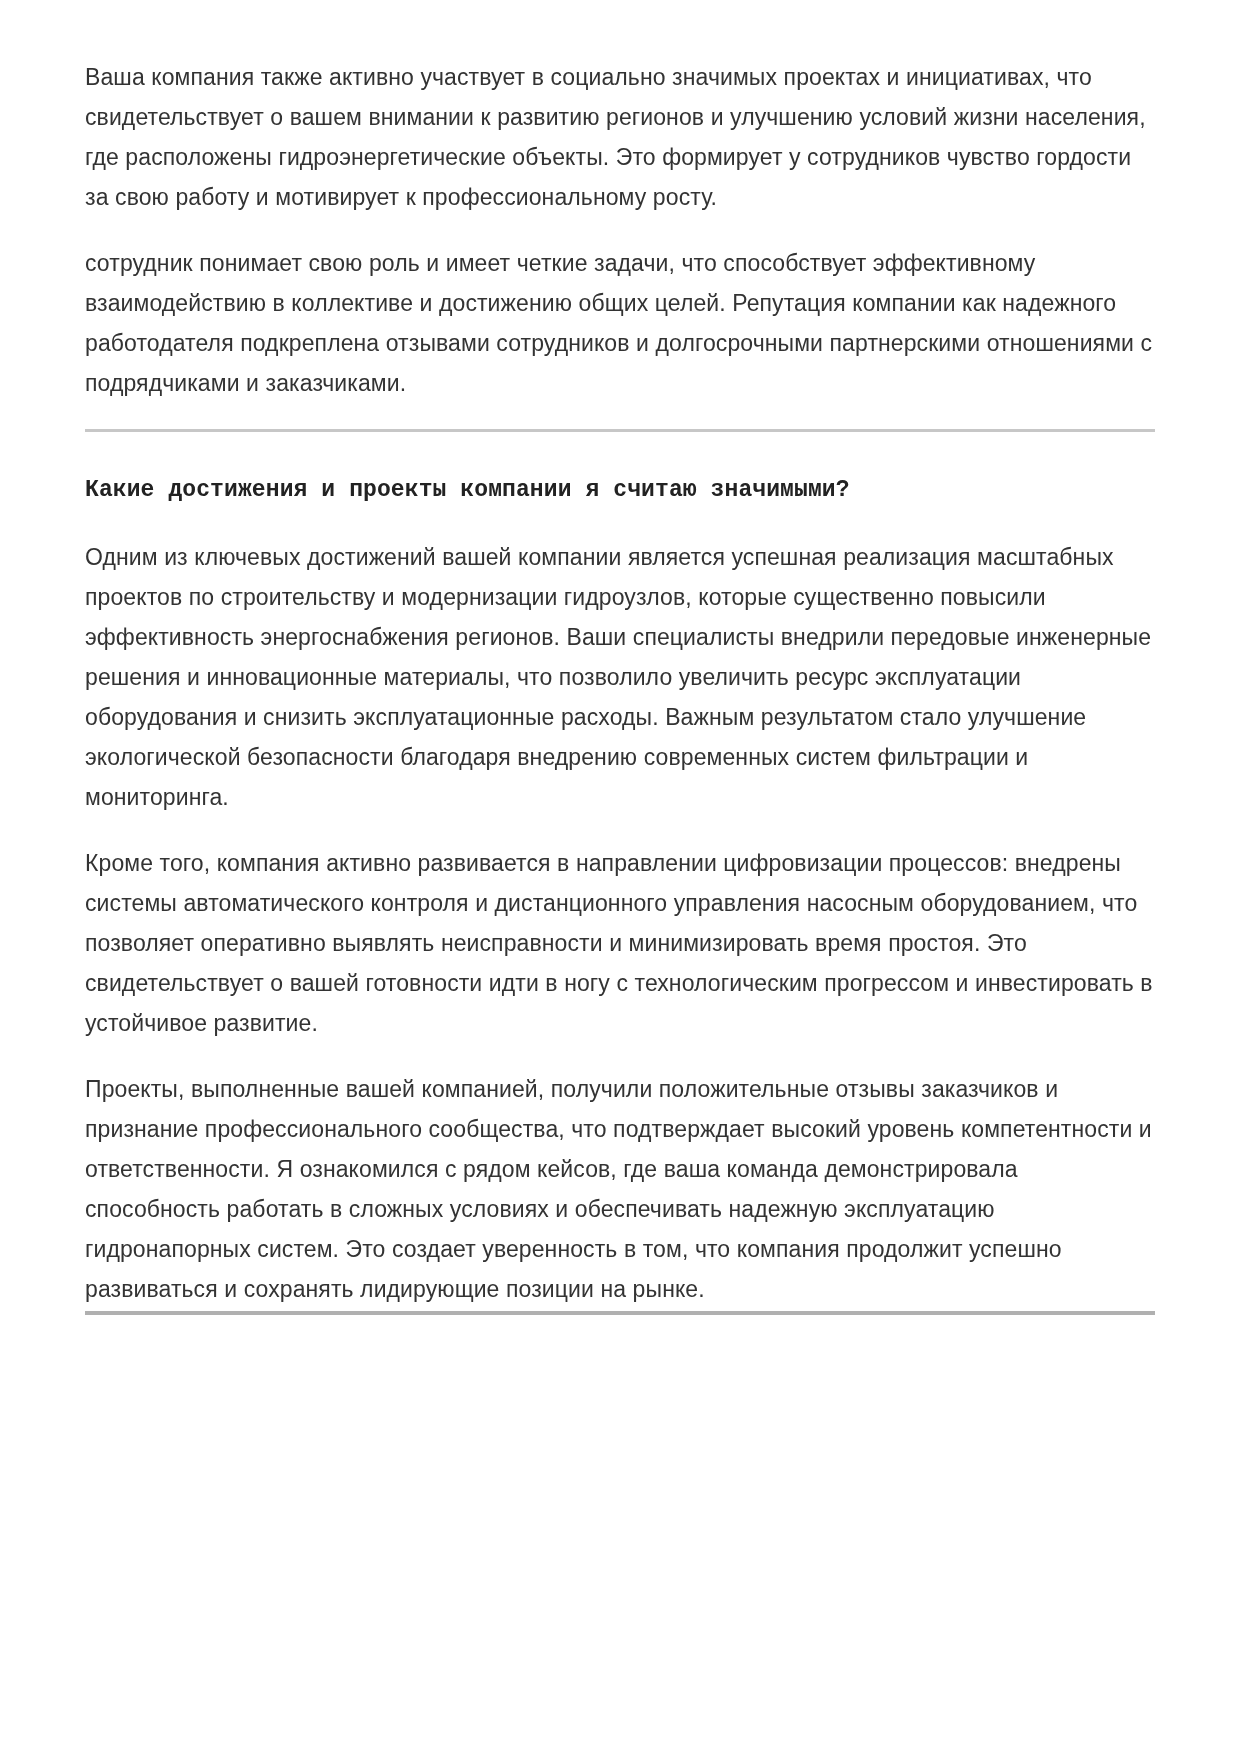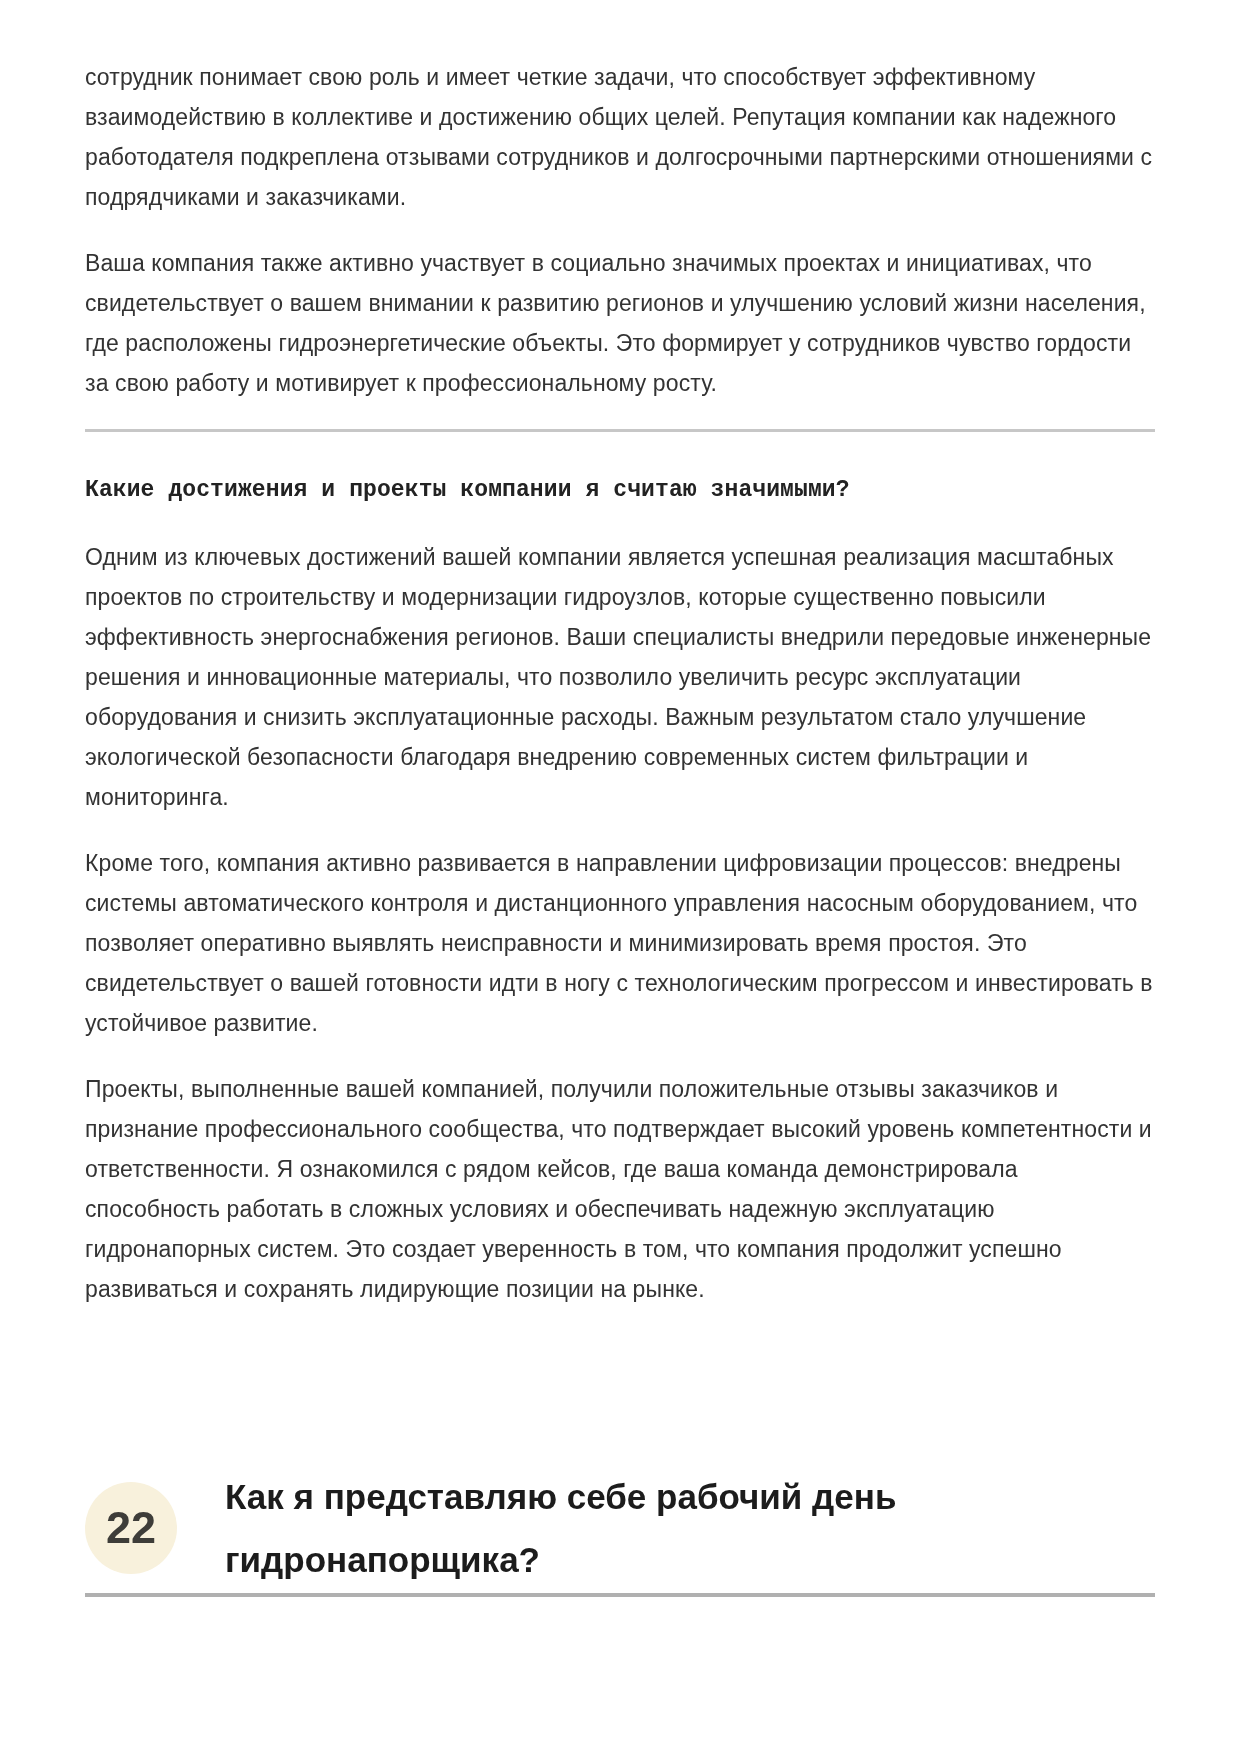--- a/index.html
+++ b/index.html
@@ -77,30 +77,24 @@
     border: none;
     border-top: 4px solid #b0b0b0;
     margin: 2px 0 0 0;
   }
 </style>
 </head>
 <body>
 
 <main class="page">
   <section class="content">
+    <p class="body-paragraph">Ваша компания также активно участвует в социально значимых проектах и инициативах, что свидетельствует о вашем внимании к развитию регионов и улучшению условий жизни населения, где расположены гидроэнергетические объекты. Это формирует у сотрудников чувство гордости за свою работу и мотивирует к профессиональному росту.</p>
     <p class="body-paragraph">сотрудник понимает свою роль и имеет четкие задачи, что способствует эффективному взаимодействию в коллективе и достижению общих целей. Репутация компании как надежного работодателя подкреплена отзывами сотрудников и долгосрочными партнерскими отношениями с подрядчиками и заказчиками.</p>
-    <p class="body-paragraph">Ваша компания также активно участвует в социально значимых проектах и инициативах, что свидетельствует о вашем внимании к развитию регионов и улучшению условий жизни населения, где расположены гидроэнергетические объекты. Это формирует у сотрудников чувство гордости за свою работу и мотивирует к профессиональному росту.</p>
     <hr class="divider-light">
     <h3 class="subsection-heading">Какие достижения и проекты компании я считаю значимыми?</h3>
     <p class="body-paragraph">Одним из ключевых достижений вашей компании является успешная реализация масштабных проектов по строительству и модернизации гидроузлов, которые существенно повысили эффективность энергоснабжения регионов. Ваши специалисты внедрили передовые инженерные решения и инновационные материалы, что позволило увеличить ресурс эксплуатации оборудования и снизить эксплуатационные расходы. Важным результатом стало улучшение экологической безопасности благодаря внедрению современных систем фильтрации и мониторинга.</p>
     <p class="body-paragraph">Кроме того, компания активно развивается в направлении цифровизации процессов: внедрены системы автоматического контроля и дистанционного управления насосным оборудованием, что позволяет оперативно выявлять неисправности и минимизировать время простоя. Это свидетельствует о вашей готовности идти в ногу с технологическим прогрессом и инвестировать в устойчивое развитие.</p>
     <p class="body-paragraph">Проекты, выполненные вашей компанией, получили положительные отзывы заказчиков и признание профессионального сообщества, что подтверждает высокий уровень компетентности и ответственности. Я ознакомился с рядом кейсов, где ваша команда демонстрировала способность работать в сложных условиях и обеспечивать надежную эксплуатацию гидронапорных систем. Это создает уверенность в том, что компания продолжит успешно развиваться и сохранять лидирующие позиции на рынке.</p>
   </section>
 
-  <section class="question-section">
-    <div class="question-badge">
-      <span>22</span>
-    </div>
-    <h2 class="question-title">Как я представляю себе рабочий день гидронапорщика?</h2>
-  </section>
 
   <hr class="divider-dark">
 </main>
 
 </body></html>

